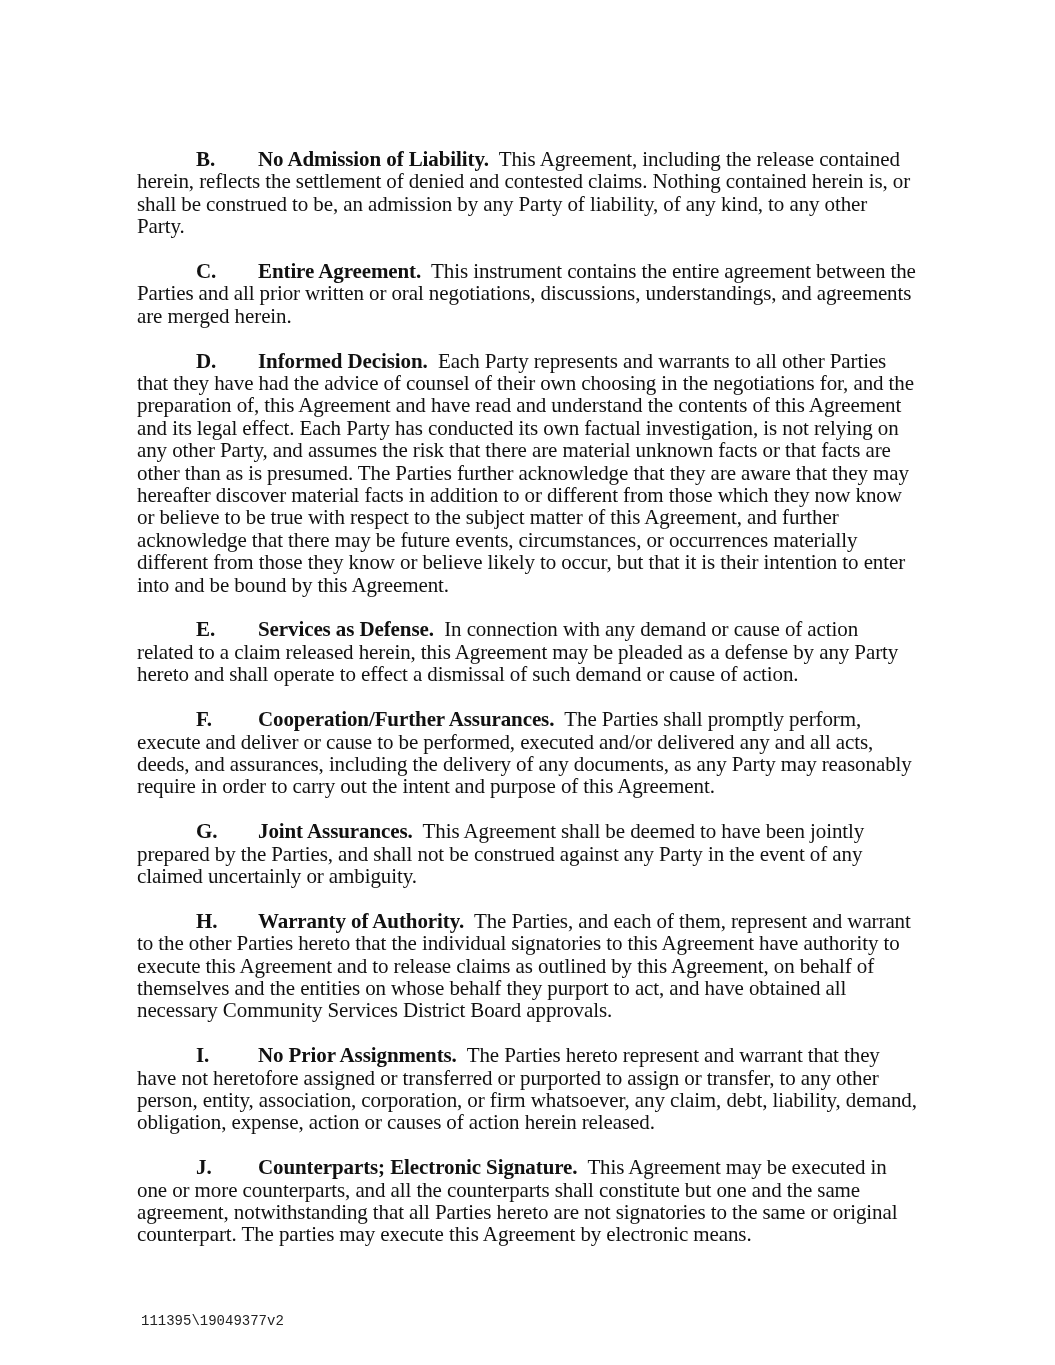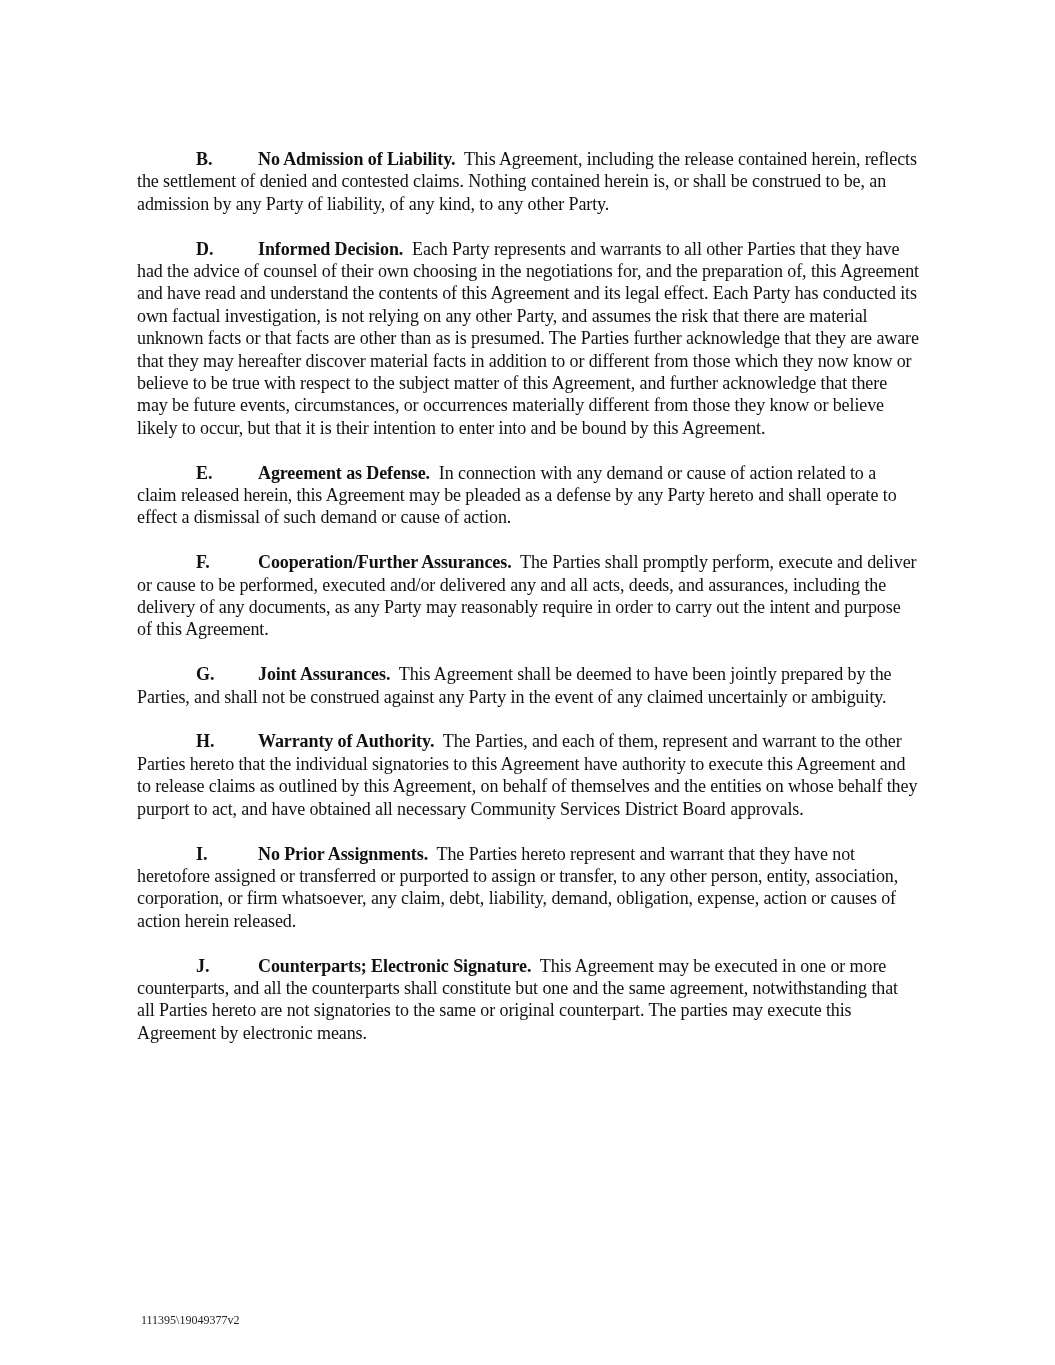--- a/index.html
+++ b/index.html
@@ -15,21 +15,21 @@
     font-family: "Liberation Serif", "DejaVu Serif", serif;
     color: #111111;
   }
   .page {
     position: absolute;
     left: 137px;
     top: 148px;
     width: 782px;
   }
   .section {
-    font-size: 18px;
+    font-size: 21px;
     line-height: 22.4px;
     margin: 0 0 22.4px 0;
     text-align: left;
     letter-spacing: -0.1px;
   }
   .section .indent {
     display: inline-block;
     width: 59px;
   }
   .section .letter {
@@ -37,37 +37,38 @@
     width: 62px;
     font-weight: bold;
   }
   .section .heading {
     font-weight: bold;
   }
   .footer {
     position: absolute;
     left: 141px;
     top: 1313px;
-    font-size: 12px;
+    font-size: 14px;
     letter-spacing: 0px;
     color: #222;
-    font-family: Liberation Serif, serif;
+    font-family: Liberation Mono, monospace;
   }
 </style>
 </head>
 <body>
 
 <div class="page">
 
   <p class="section"><span class="indent"></span><span class="letter">B.</span><span class="heading">No Admission of Liability.</span>&nbsp; <span>This Agreement, including the release contained herein, reflects the settlement of denied and contested claims.  Nothing contained herein is, or shall be construed to be, an admission by any Party of liability, of any kind, to any other Party.</span></p>
 
+  <p class="section"><span class="indent"></span><span class="letter">C.</span><span class="heading">Entire Agreement.</span>&nbsp; <span>This instrument contains the entire agreement between the Parties and all prior written or oral negotiations, discussions, understandings, and agreements are merged herein.</span></p>
 
   <p class="section"><span class="indent"></span><span class="letter">D.</span><span class="heading">Informed Decision.</span>&nbsp; <span>Each Party represents and warrants to all other Parties that they have had the advice of counsel of their own choosing in the negotiations for, and the preparation of, this Agreement and have read and understand the contents of this Agreement and its legal effect.  Each Party has conducted its own factual investigation, is not relying on any other Party, and assumes the risk that there are material unknown facts or that facts are other than as is presumed.  The Parties further acknowledge that they are aware that they may hereafter discover material facts in addition to or different from those which they now know or believe to be true with respect to the subject matter of this Agreement, and further acknowledge that there may be future events, circumstances, or occurrences materially different from those they know or believe likely to occur, but that it is their intention to enter into and be bound by this Agreement.</span></p>
 
-  <p class="section"><span class="indent"></span><span class="letter">E.</span><span class="heading">Agreement as Defense.</span>&nbsp; <span>In connection with any demand or cause of action related to a claim released herein, this Agreement may be pleaded as a defense by any Party hereto and shall operate to effect a dismissal of such demand or cause of action.</span></p>
+  <p class="section"><span class="indent"></span><span class="letter">E.</span><span class="heading">Services as Defense.</span>&nbsp; <span>In connection with any demand or cause of action related to a claim released herein, this Agreement may be pleaded as a defense by any Party hereto and shall operate to effect a dismissal of such demand or cause of action.</span></p>
 
   <p class="section"><span class="indent"></span><span class="letter">F.</span><span class="heading">Cooperation/Further Assurances.</span>&nbsp; <span>The Parties shall promptly perform, execute and deliver or cause to be performed, executed and/or delivered any and all acts, deeds, and assurances, including the delivery of any documents, as any Party may reasonably require in order to carry out the intent and purpose of this Agreement.</span></p>
 
   <p class="section"><span class="indent"></span><span class="letter">G.</span><span class="heading">Joint Assurances.</span>&nbsp; <span>This Agreement shall be deemed to have been jointly prepared by the Parties, and shall not be construed against any Party in the event of any claimed uncertainly or ambiguity.</span></p>
 
   <p class="section"><span class="indent"></span><span class="letter">H.</span><span class="heading">Warranty of Authority.</span>&nbsp; <span>The Parties, and each of them, represent and warrant to the other Parties hereto that the individual signatories to this Agreement have authority to execute this Agreement and to release claims as outlined by this Agreement, on behalf of themselves and the entities on whose behalf they purport to act, and have obtained all necessary Community Services District Board approvals.</span></p>
 
   <p class="section"><span class="indent"></span><span class="letter">I.</span><span class="heading">No Prior Assignments.</span>&nbsp; <span>The Parties hereto represent and warrant that they have not heretofore assigned or transferred or purported to assign or transfer, to any other person, entity, association, corporation, or firm whatsoever, any claim, debt, liability, demand, obligation, expense, action or causes of action herein released.</span></p>
 
   <p class="section"><span class="indent"></span><span class="letter">J.</span><span class="heading">Counterparts; Electronic Signature.</span>&nbsp; <span>This Agreement may be executed in one or more counterparts, and all the counterparts shall constitute but one and the same agreement, notwithstanding that all Parties hereto are not signatories to the same or original counterpart.  The parties may execute this Agreement by electronic means.</span></p>

